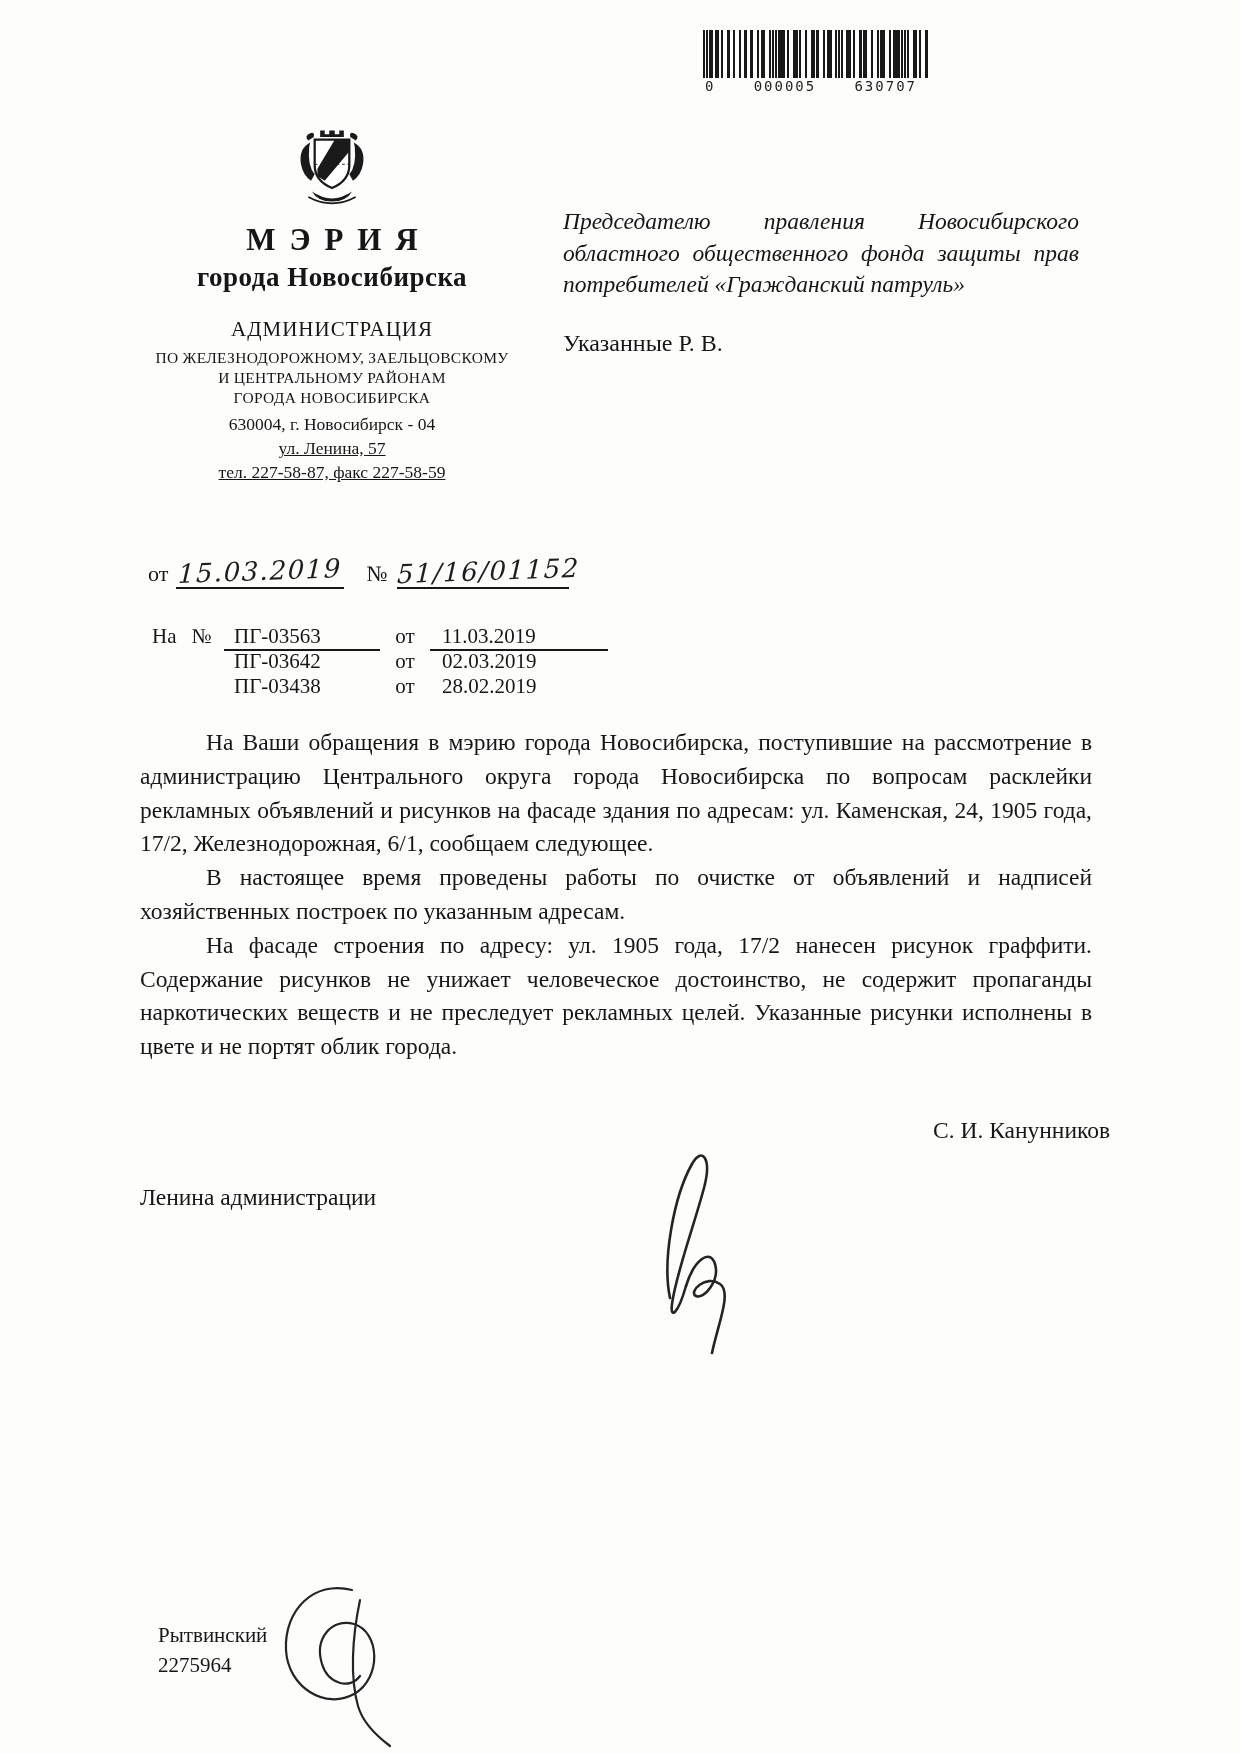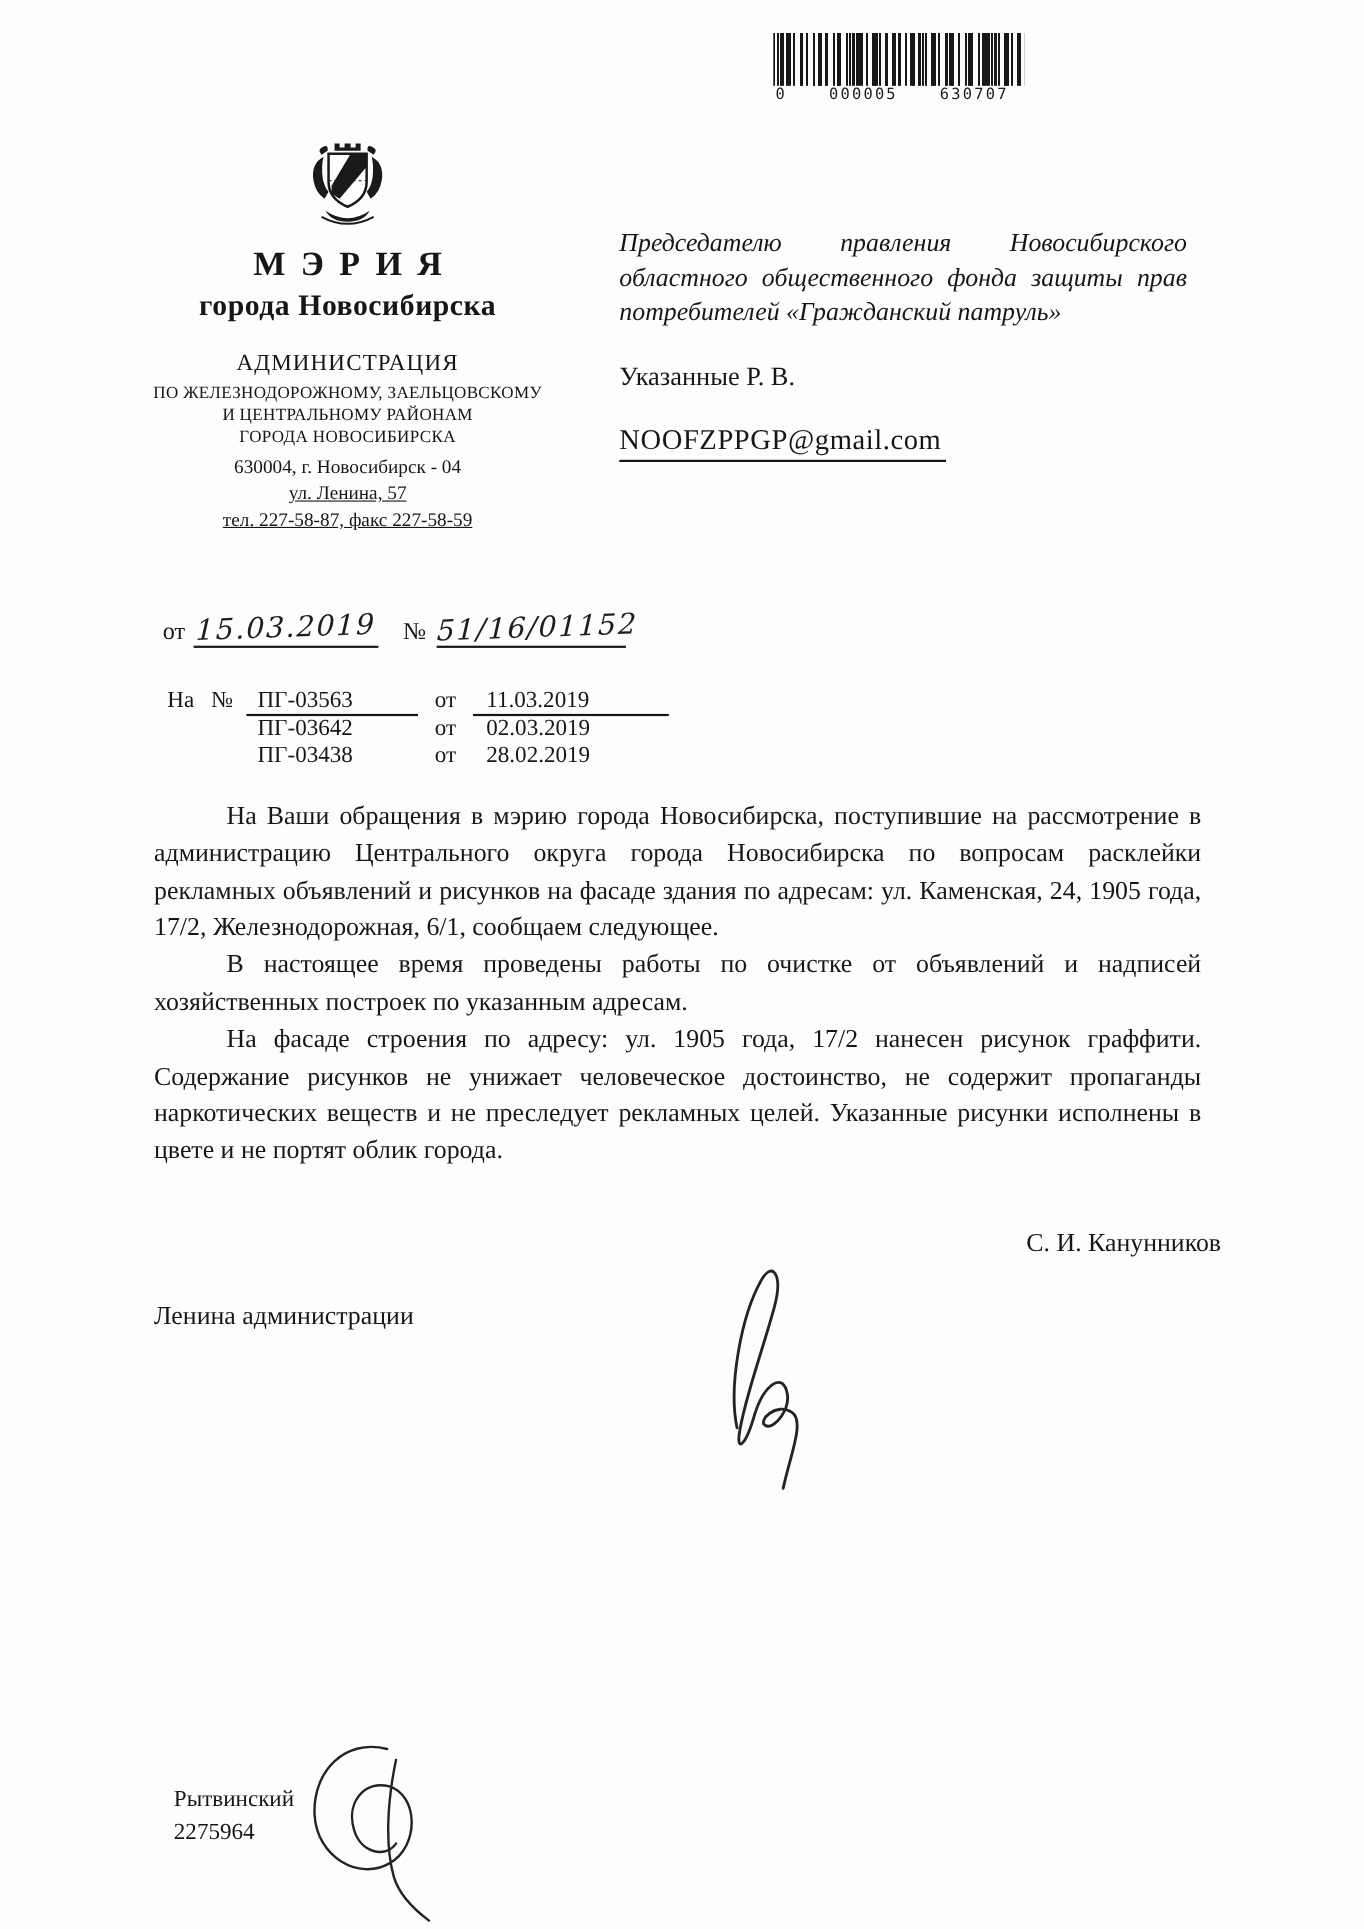--- a/index.html
+++ b/index.html
@@ -21,21 +21,21 @@
       repeating-linear-gradient(90deg,rgba(0,0,0,0) 0 3px,#181818 3px 5px,rgba(0,0,0,0) 5px 11px),
       repeating-linear-gradient(90deg,rgba(0,0,0,0) 0 7px,#181818 7px 10px,rgba(0,0,0,0) 10px 17px);
   }
   .barcode-digits{
     display:flex;justify-content:space-between;
     width:212px;margin-left:2px;margin-top:0;
     font-family:"DejaVu Sans Mono",monospace;
     font-size:14px;letter-spacing:2px;color:#1c1c1c;
   }
   
-  .letterhead{position:absolute;left:122px;top:126px;width:388px;text-align:center;}
+  .letterhead{position:absolute;left:138px;top:126px;width:388px;text-align:center;}
   .coa{display:block;margin:0 auto;}
   .org1{font-size:31px;font-weight:bold;letter-spacing:0.45em;margin-left:0.45em;margin-top:14px;}
   .org2{font-size:27px;font-weight:bold;margin-top:4px;letter-spacing:0.5px;}
   .dept-a{font-size:21px;margin-top:24px;letter-spacing:1px;}
   .dept-a2{font-size:21px;margin-top:4px;letter-spacing:1px;}
   .dept-b{font-size:15.5px;margin-top:7px;letter-spacing:0.3px;text-align:center;}
   .dept-b2{font-size:15.5px;margin-top:2px;letter-spacing:0.3px;}
   .addr{font-size:17.5px;margin-top:7px;}
   .addr2{font-size:17.5px;margin-top:3px;text-decoration:underline;}
   
@@ -121,21 +121,20 @@
     <div class="dept-b">ПО ЖЕЛЕЗНОДОРОЖНОМУ, ЗАЕЛЬЦОВСКОМУ</div>
     <div class="dept-b2">И ЦЕНТРАЛЬНОМУ РАЙОНАМ</div>
     <div class="dept-b2">ГОРОДА НОВОСИБИРСКА</div>
     <div class="addr">630004, г. Новосибирск - 04</div>
     <div class="addr2">ул. Ленина, 57</div>
     <div class="addr2">тел. 227-58-87, факс 227-58-59</div>
   </div>
 
   <div class="recipient">Председателю правления Новосибирского областного общественного фонда защиты прав потребителей «Гражданский патруль»</div>
   <div class="recipient-name">Указанные Р. В.</div>
-  <div class="recipient-email">NOOFZPPGP@gmail.com</div>
 
   <div class="reg-line">
     <span class="reg-label">от</span><span class="fill-line fill-date"><span class="handwritten">15.03.2019</span></span><span class="reg-label reg-no-label">№</span><span class="fill-line fill-num"><span class="handwritten">51/16/01152</span></span>
   </div>
 
   <div class="refs">
     <div class="refs-row">
       <span class="refs-label">На №</span>
       <span class="refs-num u">ПГ-03563</span>
       <span class="refs-ot">от</span>

